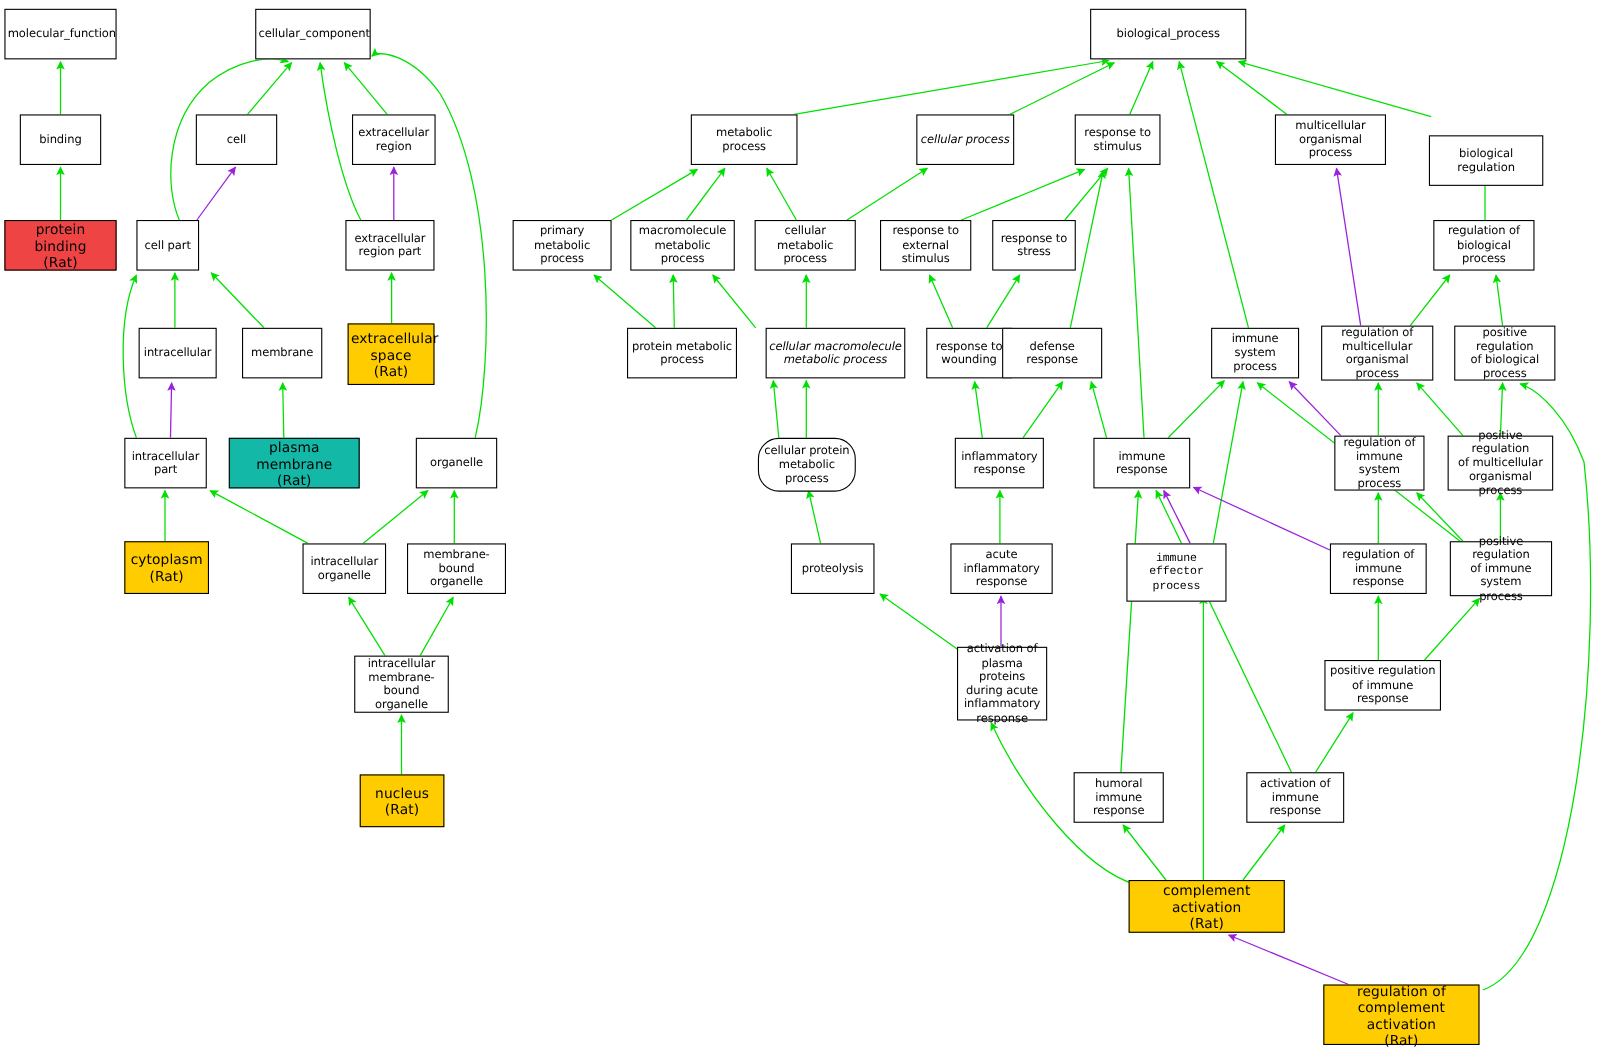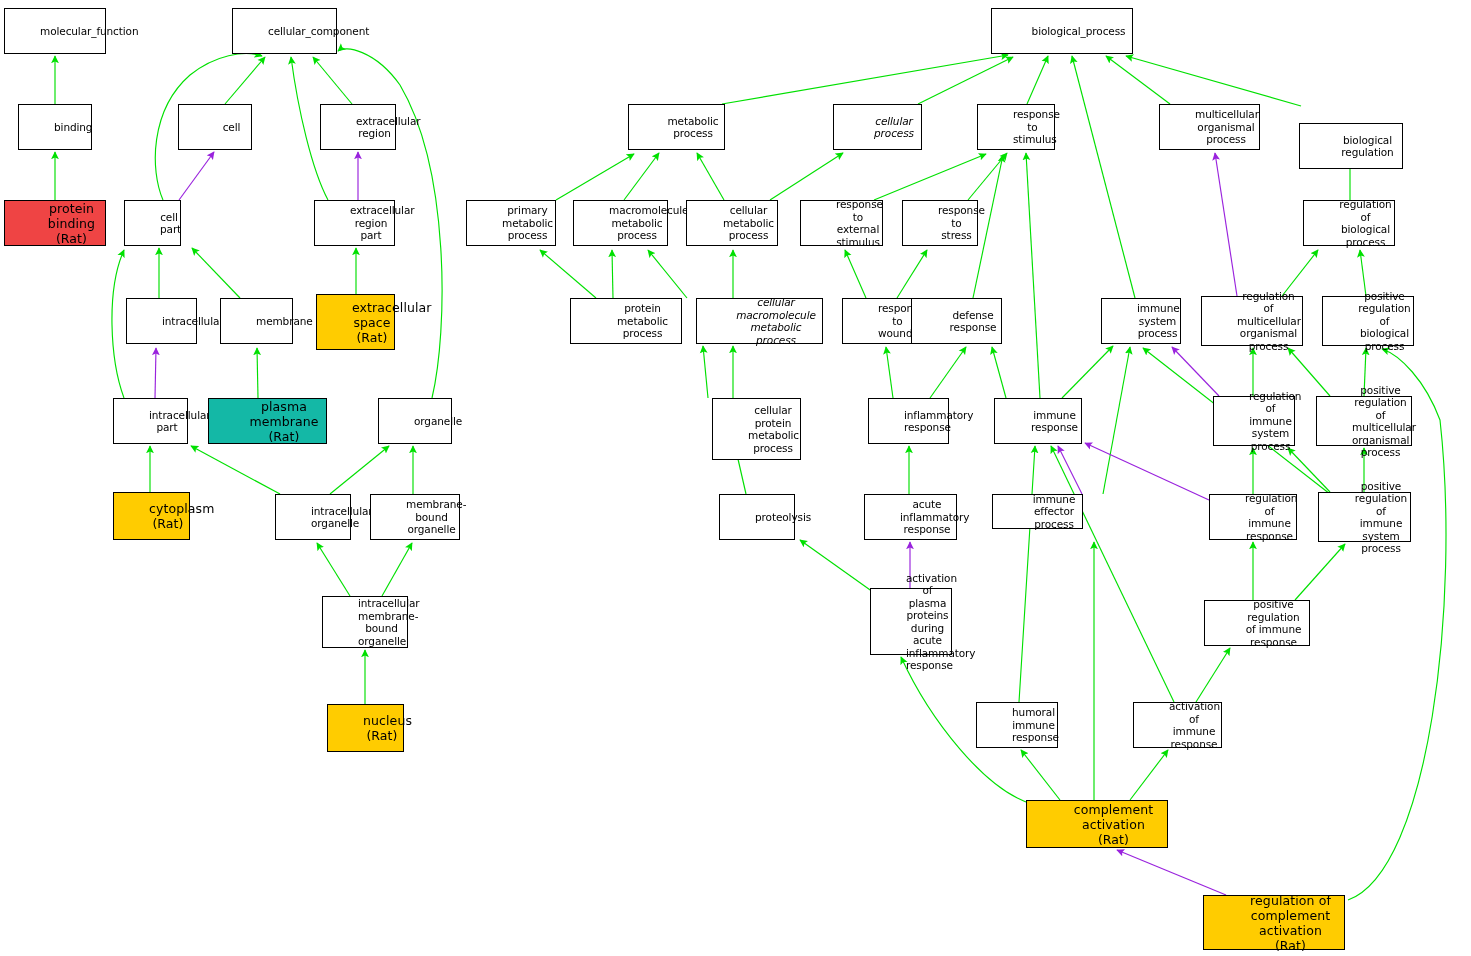--- a/index.html
+++ b/index.html
@@ -30,21 +30,20 @@
     display: flex;
     align-items: center;
     justify-content: center;
     text-align: center;
     font-size: 10.5px;
     line-height: 12.5px;
     color: #000000;
     white-space: pre-line;
     letter-spacing: -0.1px;
     z-index: 5;
-    padding-left: 33px;
   }
   .go-node.hl {
     background: #FFCC00;
     font-size: 12.5px;
     line-height: 15px;
     letter-spacing: 0.1px;
   }
   .go-node .lbl {
     display: block;
     width: 100%;
@@ -177,61 +176,61 @@
 external stimulus</span></div>
       <div class="go-node" style="left: 902px; top: 200px; width: 76px; height: 46px;"><span class="lbl">response to
 stress</span></div>
       <div class="go-node" style="left: 1303px; top: 200px; width: 92px; height: 46px;"><span class="lbl">regulation of
 biological process</span></div>
       <div class="go-node" style="left: 126px; top: 298px; width: 71px; height: 46px;"><span class="lbl">intracellular</span></div>
       <div class="go-node" style="left: 220px; top: 298px; width: 73px; height: 46px;"><span class="lbl">membrane</span></div>
       <div class="go-node hl" style="left: 316px; top: 294px; width: 79px; height: 56px; background: rgb(255, 204, 0);"><span class="lbl">extracellular
 space
 (Rat)</span></div>
-      <div class="go-node" style="left: 570px; top: 298px; width: 112px; height: 46px;"><span class="lbl">protein metabolic
+      <div class="go-node" style="left: 570px; top: 298px; width: 100px; height: 46px;"><span class="lbl">protein metabolic
 process</span></div>
       <div class="go-node" style="left: 696px; top: 298px; width: 127px; height: 46px; font-style: italic;"><span class="lbl">cellular macromolecule
 metabolic process</span></div>
       <div class="go-node" style="left: 842px; top: 298px; width: 78px; height: 46px;"><span class="lbl">response to
 wounding</span></div>
       <div class="go-node" style="left: 911px; top: 298px; width: 91px; height: 46px;"><span class="lbl">defense response</span></div>
       <div class="go-node" style="left: 1101px; top: 298px; width: 80px; height: 46px;"><span class="lbl">immune system
 process</span></div>
       <div class="go-node" style="left: 1201px; top: 296px; width: 102px; height: 50px;"><span class="lbl">regulation of
 multicellular
 organismal process</span></div>
       <div class="go-node" style="left: 1322px; top: 296px; width: 92px; height: 50px;"><span class="lbl">positive regulation
 of biological
 process</span></div>
       <div class="go-node" style="left: 113px; top: 398px; width: 75px; height: 46px;"><span class="lbl">intracellular
 part</span></div>
       <div class="go-node hl" style="left: 208px; top: 398px; width: 119px; height: 46px; background: #14b8a6;"><span class="lbl">plasma membrane
 (Rat)</span></div>
       <div class="go-node" style="left: 378px; top: 398px; width: 74px; height: 46px;"><span class="lbl">organelle</span></div>
-      <div class="go-node" style="left: 712px; top: 398px; width: 89px; height: 62px;"><span class="lbl">cellular protein
+      <div class="go-node" style="left: 689px; top: 398px; width: 89px; height: 49px; border-radius: 19px;"><span class="lbl">cellular protein
 metabolic process</span></div>
       <div class="go-node" style="left: 868px; top: 398px; width: 81px; height: 46px;"><span class="lbl">inflammatory
 response</span></div>
       <div class="go-node" style="left: 994px; top: 398px; width: 88px; height: 46px;"><span class="lbl">immune response</span></div>
       <div class="go-node" style="left: 1213px; top: 396px; width: 82px; height: 50px;"><span class="lbl">regulation of
 immune system
 process</span></div>
       <div class="go-node" style="left: 1316px; top: 396px; width: 96px; height: 50px;"><span class="lbl">positive regulation
 of multicellular
 organismal process</span></div>
       <div class="go-node" style="left: 275px; top: 494px; width: 76px; height: 46px;"><span class="lbl">intracellular
 organelle</span></div>
       <div class="go-node" style="left: 370px; top: 494px; width: 90px; height: 46px;"><span class="lbl">membrane-bound
 organelle</span></div>
       <div class="go-node hl" style="left: 113px; top: 492px; width: 77px; height: 48px; background: rgb(255, 204, 0);"><span class="lbl">cytoplasm
 (Rat)</span></div>
       <div class="go-node" style="left: 719px; top: 494px; width: 76px; height: 46px;"><span class="lbl">proteolysis</span></div>
       <div class="go-node" style="left: 864px; top: 494px; width: 93px; height: 46px;"><span class="lbl">acute inflammatory
 response</span></div>
-      <div class="go-node" style="left: 992px; top: 494px; width: 91px; height: 35px;"><span class="lbl">immune effector
+      <div class="go-node" style="left: 1024px; top: 494px; width: 91px; height: 53px; font-family: Liberation Mono, monospace;"><span class="lbl">immune effector
 process</span></div>
       <div class="go-node" style="left: 1209px; top: 494px; width: 88px; height: 46px;"><span class="lbl">regulation of
 immune response</span></div>
       <div class="go-node" style="left: 1318px; top: 492px; width: 93px; height: 50px;"><span class="lbl">positive regulation
 of immune system
 process</span></div>
       <div class="go-node" style="left: 322px; top: 596px; width: 86px; height: 52px;"><span class="lbl">intracellular
 membrane-bound
 organelle</span></div>
       <div class="go-node" style="left: 870px; top: 588px; width: 82px; height: 67px;"><span class="lbl">activation of

